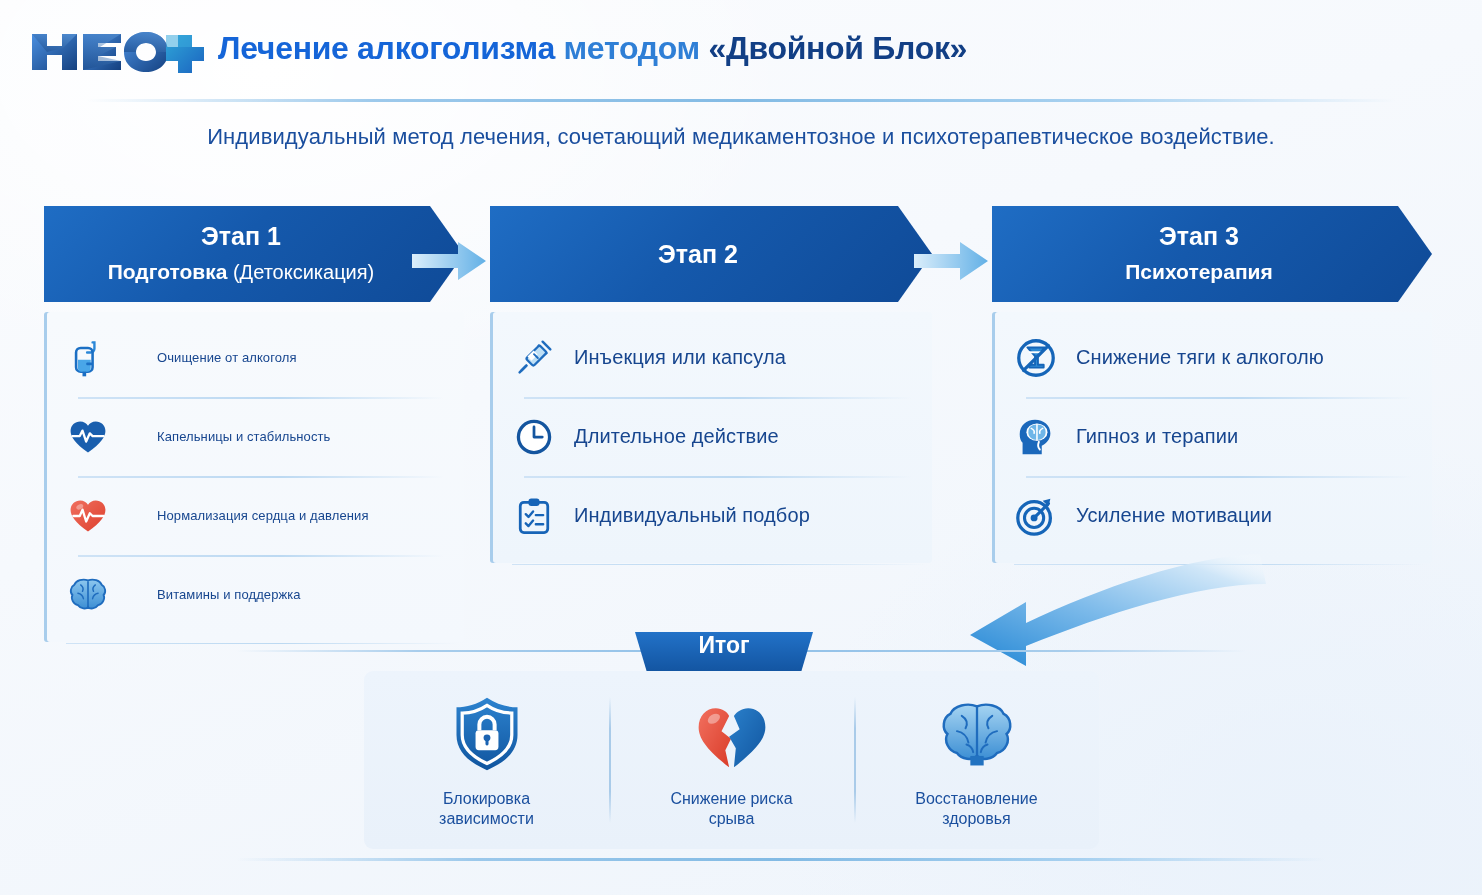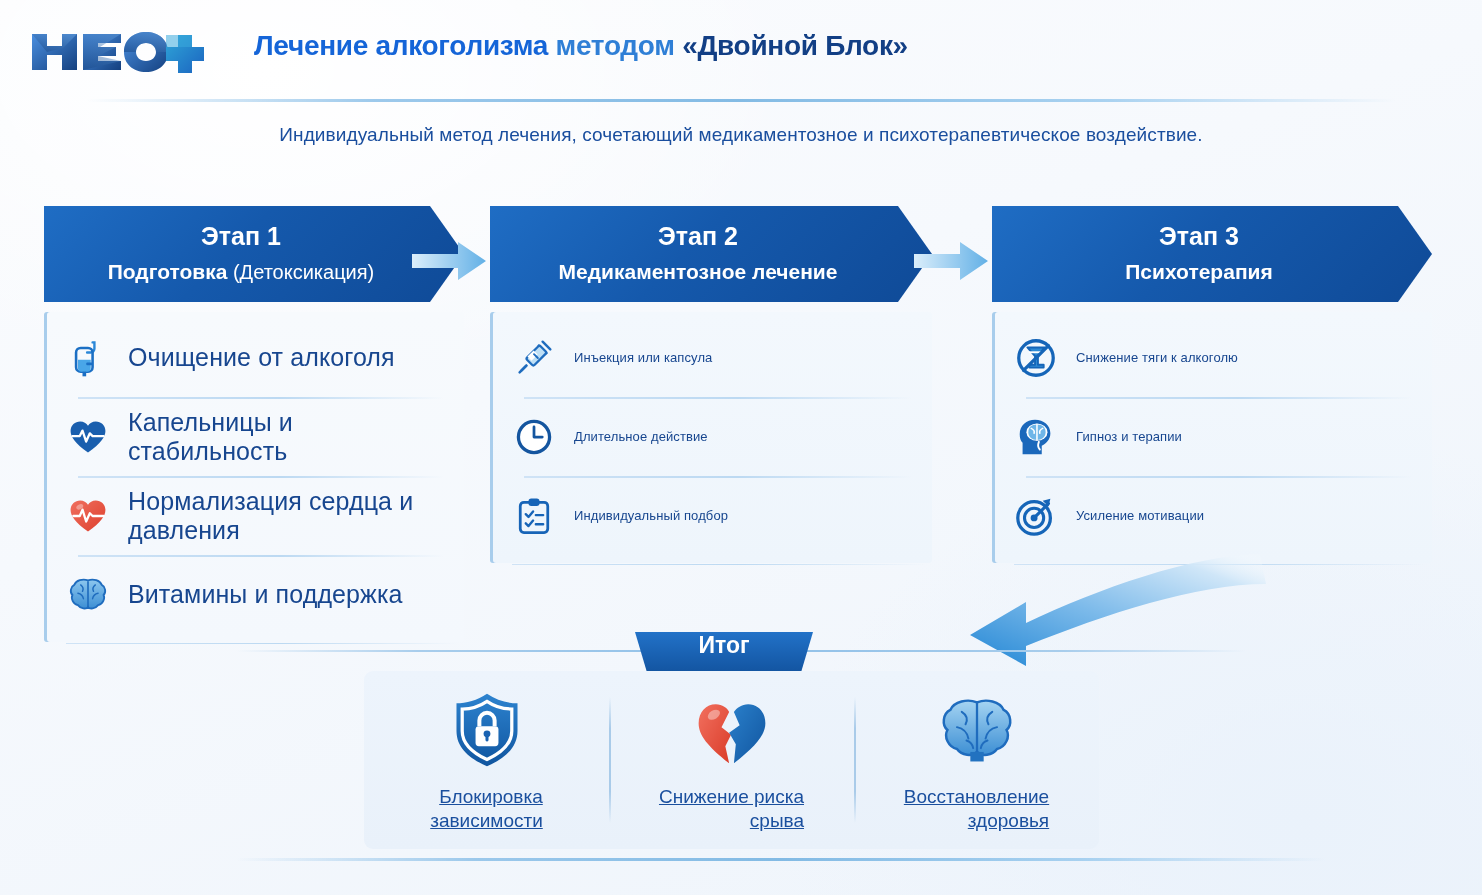--- a/index.html
+++ b/index.html
@@ -18,38 +18,37 @@
     pointer-events:none;
   }
 
   
   .header{position:absolute;left:0;top:0;width:1482px;height:100px;}
   .logo{
     position:absolute;left:28px;top:28px;width:180px;height:46px;
   }
   .title{
     position:absolute;left:218px;top:30px;
-    font-size:28px;font-weight:bold;letter-spacing:-0.3px;white-space:nowrap;
+    font-size:32px;font-weight:bold;letter-spacing:-0.3px;white-space:nowrap;
     font-family:"Liberation Sans", sans-serif;
-    margin-left:36px;
   }
   .t-a{color:#1565d8;}
   .t-b{color:#2f7fd6;}
   .t-c{color:#123f85;}
 
   .rule{
     position:absolute;left:86px;top:99px;width:1310px;height:3px;
     background:linear-gradient(90deg,rgba(164,205,238,0) 0%,#8cc0e8 22%,#6fb0e0 50%,#9ccbee 78%,rgba(164,205,238,0) 100%);
     border-radius:2px;opacity:.85;
   }
   .rule.bottom{top:858px;left:236px;width:1090px;}
 
   .subtitle{
     position:absolute;left:0;top:124px;width:1482px;text-align:center;
-    font-size:19px;color:#1a4e9e;letter-spacing:.1px;
+    font-size:22px;color:#1a4e9e;letter-spacing:.1px;
   }
 
   
   .stage{position:absolute;top:206px;}
   .stage.s1{left:44px;width:420px;}
   .stage.s2{left:490px;width:442px;}
   .stage.s3{left:992px;width:440px;}
 
   .stage-head{
     position:relative;height:96px;color:#fff;
@@ -77,22 +76,22 @@
 
   .row{
     display:flex;align-items:center;gap:16px;
     height:79px;position:relative;padding-left:4px;
   }
   .row + .row::before{
     content:"";position:absolute;left:18px;right:6px;top:0;height:1.5px;
     background:linear-gradient(90deg,#cfe3f6 0%,#bcd9f2 55%,rgba(188,217,242,0) 100%);
   }
   .row .ico{width:48px;height:48px;flex:0 0 48px;display:flex;align-items:center;justify-content:center;}
-  .row .txt{font-size:13px;color:#17468f;letter-spacing:.1px;}
-  .stage.s1 .row .txt{font-size:25px;}
+  .row .txt{font-size:20px;color:#17468f;letter-spacing:.1px;}
+  .stage.s1 .row .txt{font-size:13px;margin-left:29px;}
 
   .last-rule{
     position:absolute;left:22px;right:6px;bottom:-2px;height:1.5px;
     background:linear-gradient(90deg,#cfe3f6 0%,#bcd9f2 55%,rgba(188,217,242,0) 100%);
   }
 
   
   .conn{position:absolute;top:238px;width:78px;height:46px;}
   .conn.c1{left:410px;}
   .conn.c2{left:912px;}
@@ -122,23 +121,22 @@
   .rcell{
     flex:1;display:flex;flex-direction:column;align-items:center;justify-content:center;
     position:relative;gap:12px;height:100%;
   }
   .rcell + .rcell::before{
     content:"";position:absolute;left:0;top:26px;bottom:26px;width:1.5px;
     background:linear-gradient(180deg,rgba(160,200,235,0) 0%,#a9cbe9 25%,#a9cbe9 75%,rgba(160,200,235,0) 100%);
   }
   .rcell .ricon{width:86px;height:86px;display:flex;align-items:center;justify-content:center;}
   .rcell .rlabel{
-    text-align:right;font-size:19px;color:#1a4f9e;line-height:1.25;
+    text-align:center;font-size:16px;color:#1a4f9e;line-height:1.25;
     white-space:pre-line;
-    text-decoration:underline;
   }
 </style>
 </head>
 <body>
 
 <div class="stage-bg"></div>
 
 <div class="header">
 
   <div class="logo">
@@ -259,23 +257,20 @@
           <stop offset="1" stop-color="#62b0e6"></stop>
     </linearGradient>
       </defs>
     <path d="M2 16 h46 v-12 l28 19 l-28 19 v-12 h-46 z" fill="url(#aG1)"></path>
   </svg>
 </div>
 
 <div class="stage s2">
   <div class="stage-head">
     <div class="n">Этап 2</div>
-    <div class="s">
-      <span>Медикаментозное лечение</span><span class="lite"></span>
-    </div>
   </div>
   <div class="stage-body">
 
     <div class="row">
       <span class="ico">
         <svg viewBox="0 0 48 48" width="46" height="46">
           <g stroke="#1f6cbe" stroke-width="2.6" stroke-linecap="round" fill="none">
             <path d="M9 39 l7 -7"></path>
             <path d="M33 7 l8 8"></path>
             <path d="M29 11 l8 8"></path>

